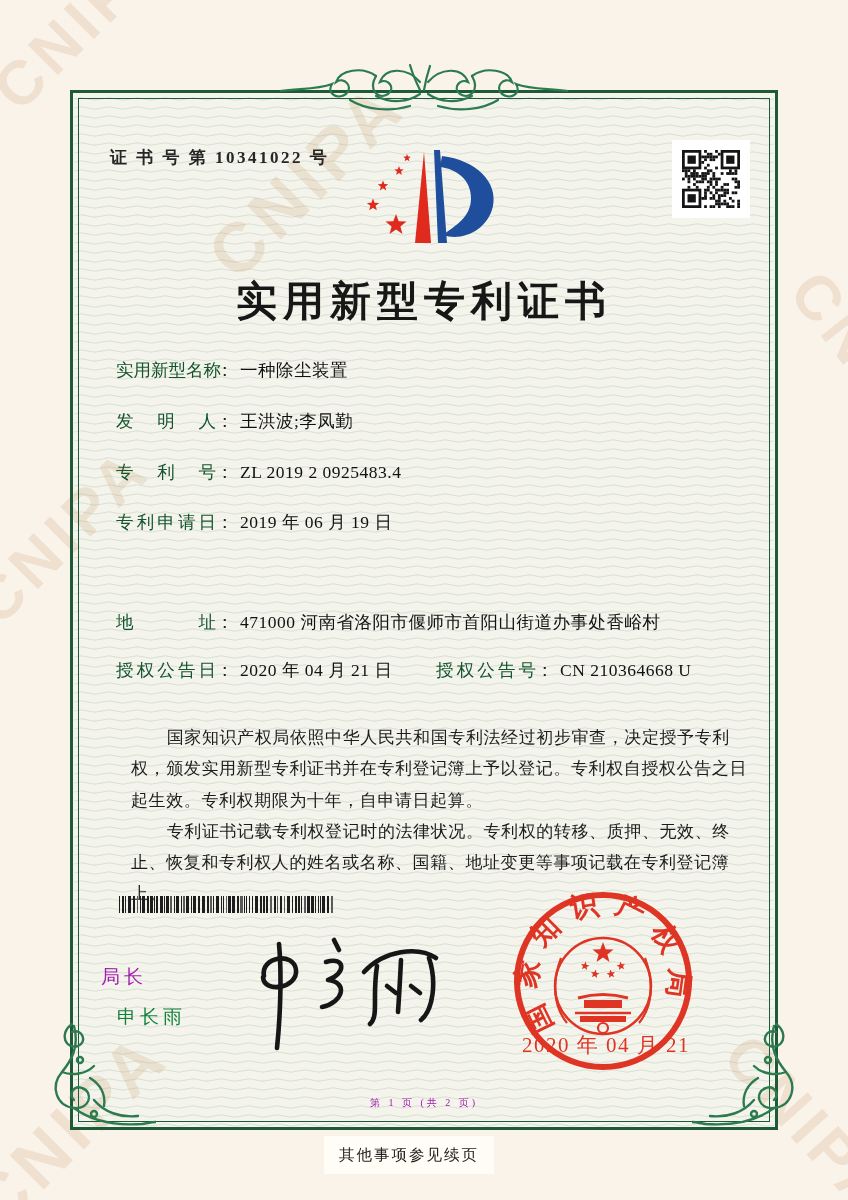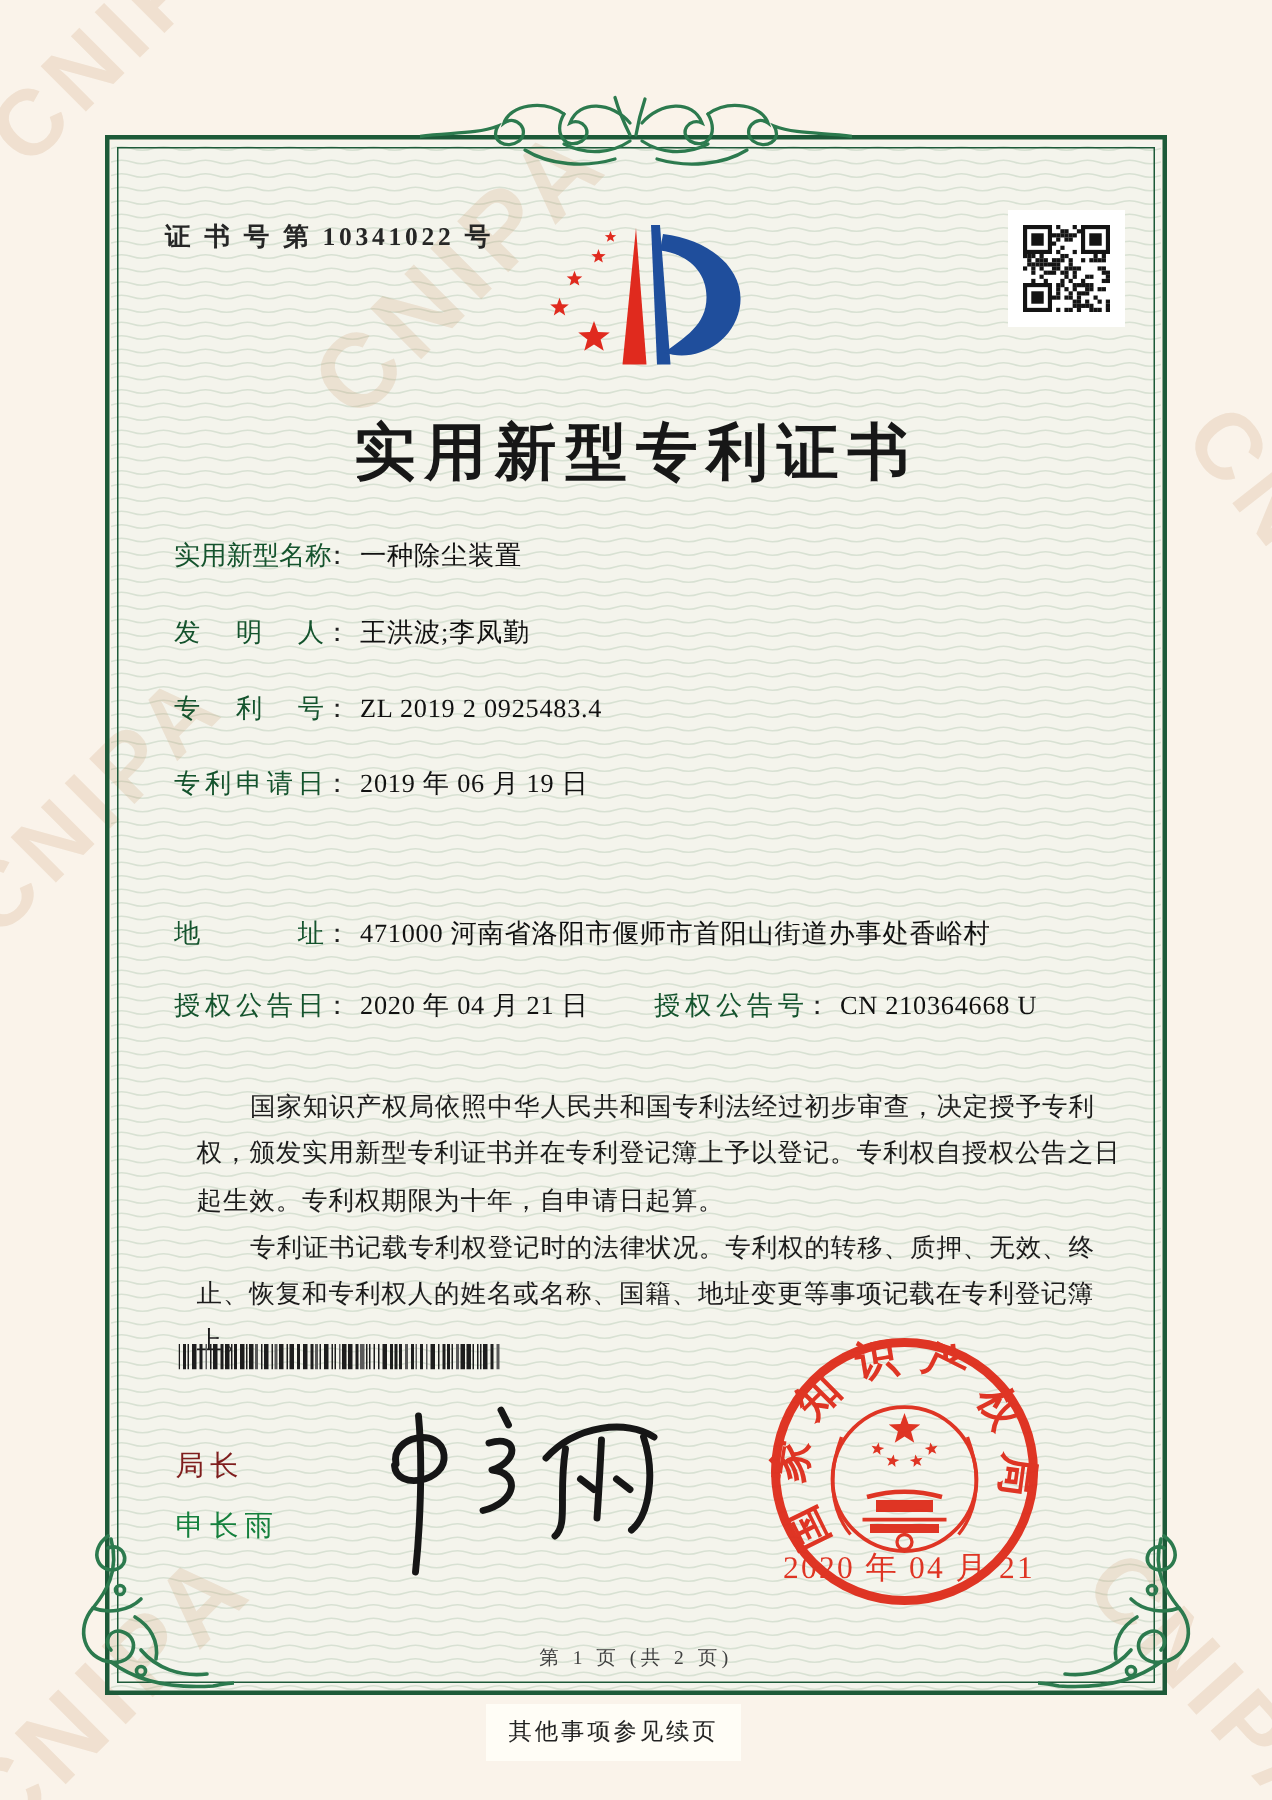--- a/index.html
+++ b/index.html
@@ -39,28 +39,28 @@
     color:#14532d; }
   .colon { display:inline-block; width:16px; color:#222; }
   .val { margin-left:8px; color:#111; letter-spacing:0.5px; }
   .grant-no { position:absolute; left:320px; top:0; white-space:nowrap; }
   
   .body-text { position:absolute; left:131px; top:694px; width:624px; z-index:5;margin-top:28px; }
   .body-text p { font-size:17px; line-height:1.84; text-indent:2.1em;
     letter-spacing:0.6px; color:#1c1c1c; }
   
   .barcode { position:absolute; left:119px; top:896px; z-index:5; }
-  .official-title { position:absolute; left:117px; top:964px; z-index:5;
-    font-size:19px; letter-spacing:4px; font-family:"Liberation Sans","DejaVu Sans",sans-serif; color:#7f1d1d; }
+  .official-title { position:absolute; left:101px; top:964px; z-index:5;
+    font-size:19px; letter-spacing:4px; font-family:"Liberation Sans","DejaVu Sans",sans-serif; color:#a21caf; }
   .official-name { position:absolute; left:117px; top:1004px; z-index:5;
     font-size:19px; letter-spacing:4px; font-family:"Liberation Sans","DejaVu Sans",sans-serif; color:#15803d; }
   .signature { position:absolute; left:222px; top:930px; z-index:6; }
   .seal { position:absolute; left:508px; top:886px; z-index:6; opacity:0.95; }
   .footer-page { position:absolute; left:0; top:1096px; width:848px; z-index:5;
-    text-align:center; font-size:13px; letter-spacing:3px; color:#404040; }
+    text-align:center; font-size:10px; letter-spacing:3px; color:#a21caf; }
   .continuation { position:absolute; left:324px; top:1136px; width:170px; height:38px;
     background:#fffdf6; z-index:5; text-align:center; line-height:38px;
     font-size:15.5px; letter-spacing:2px; color:#222; }
 </style>
 </head>
 <body>
 
 <div class="page">
 
   <div class="inner-fill"></div>

